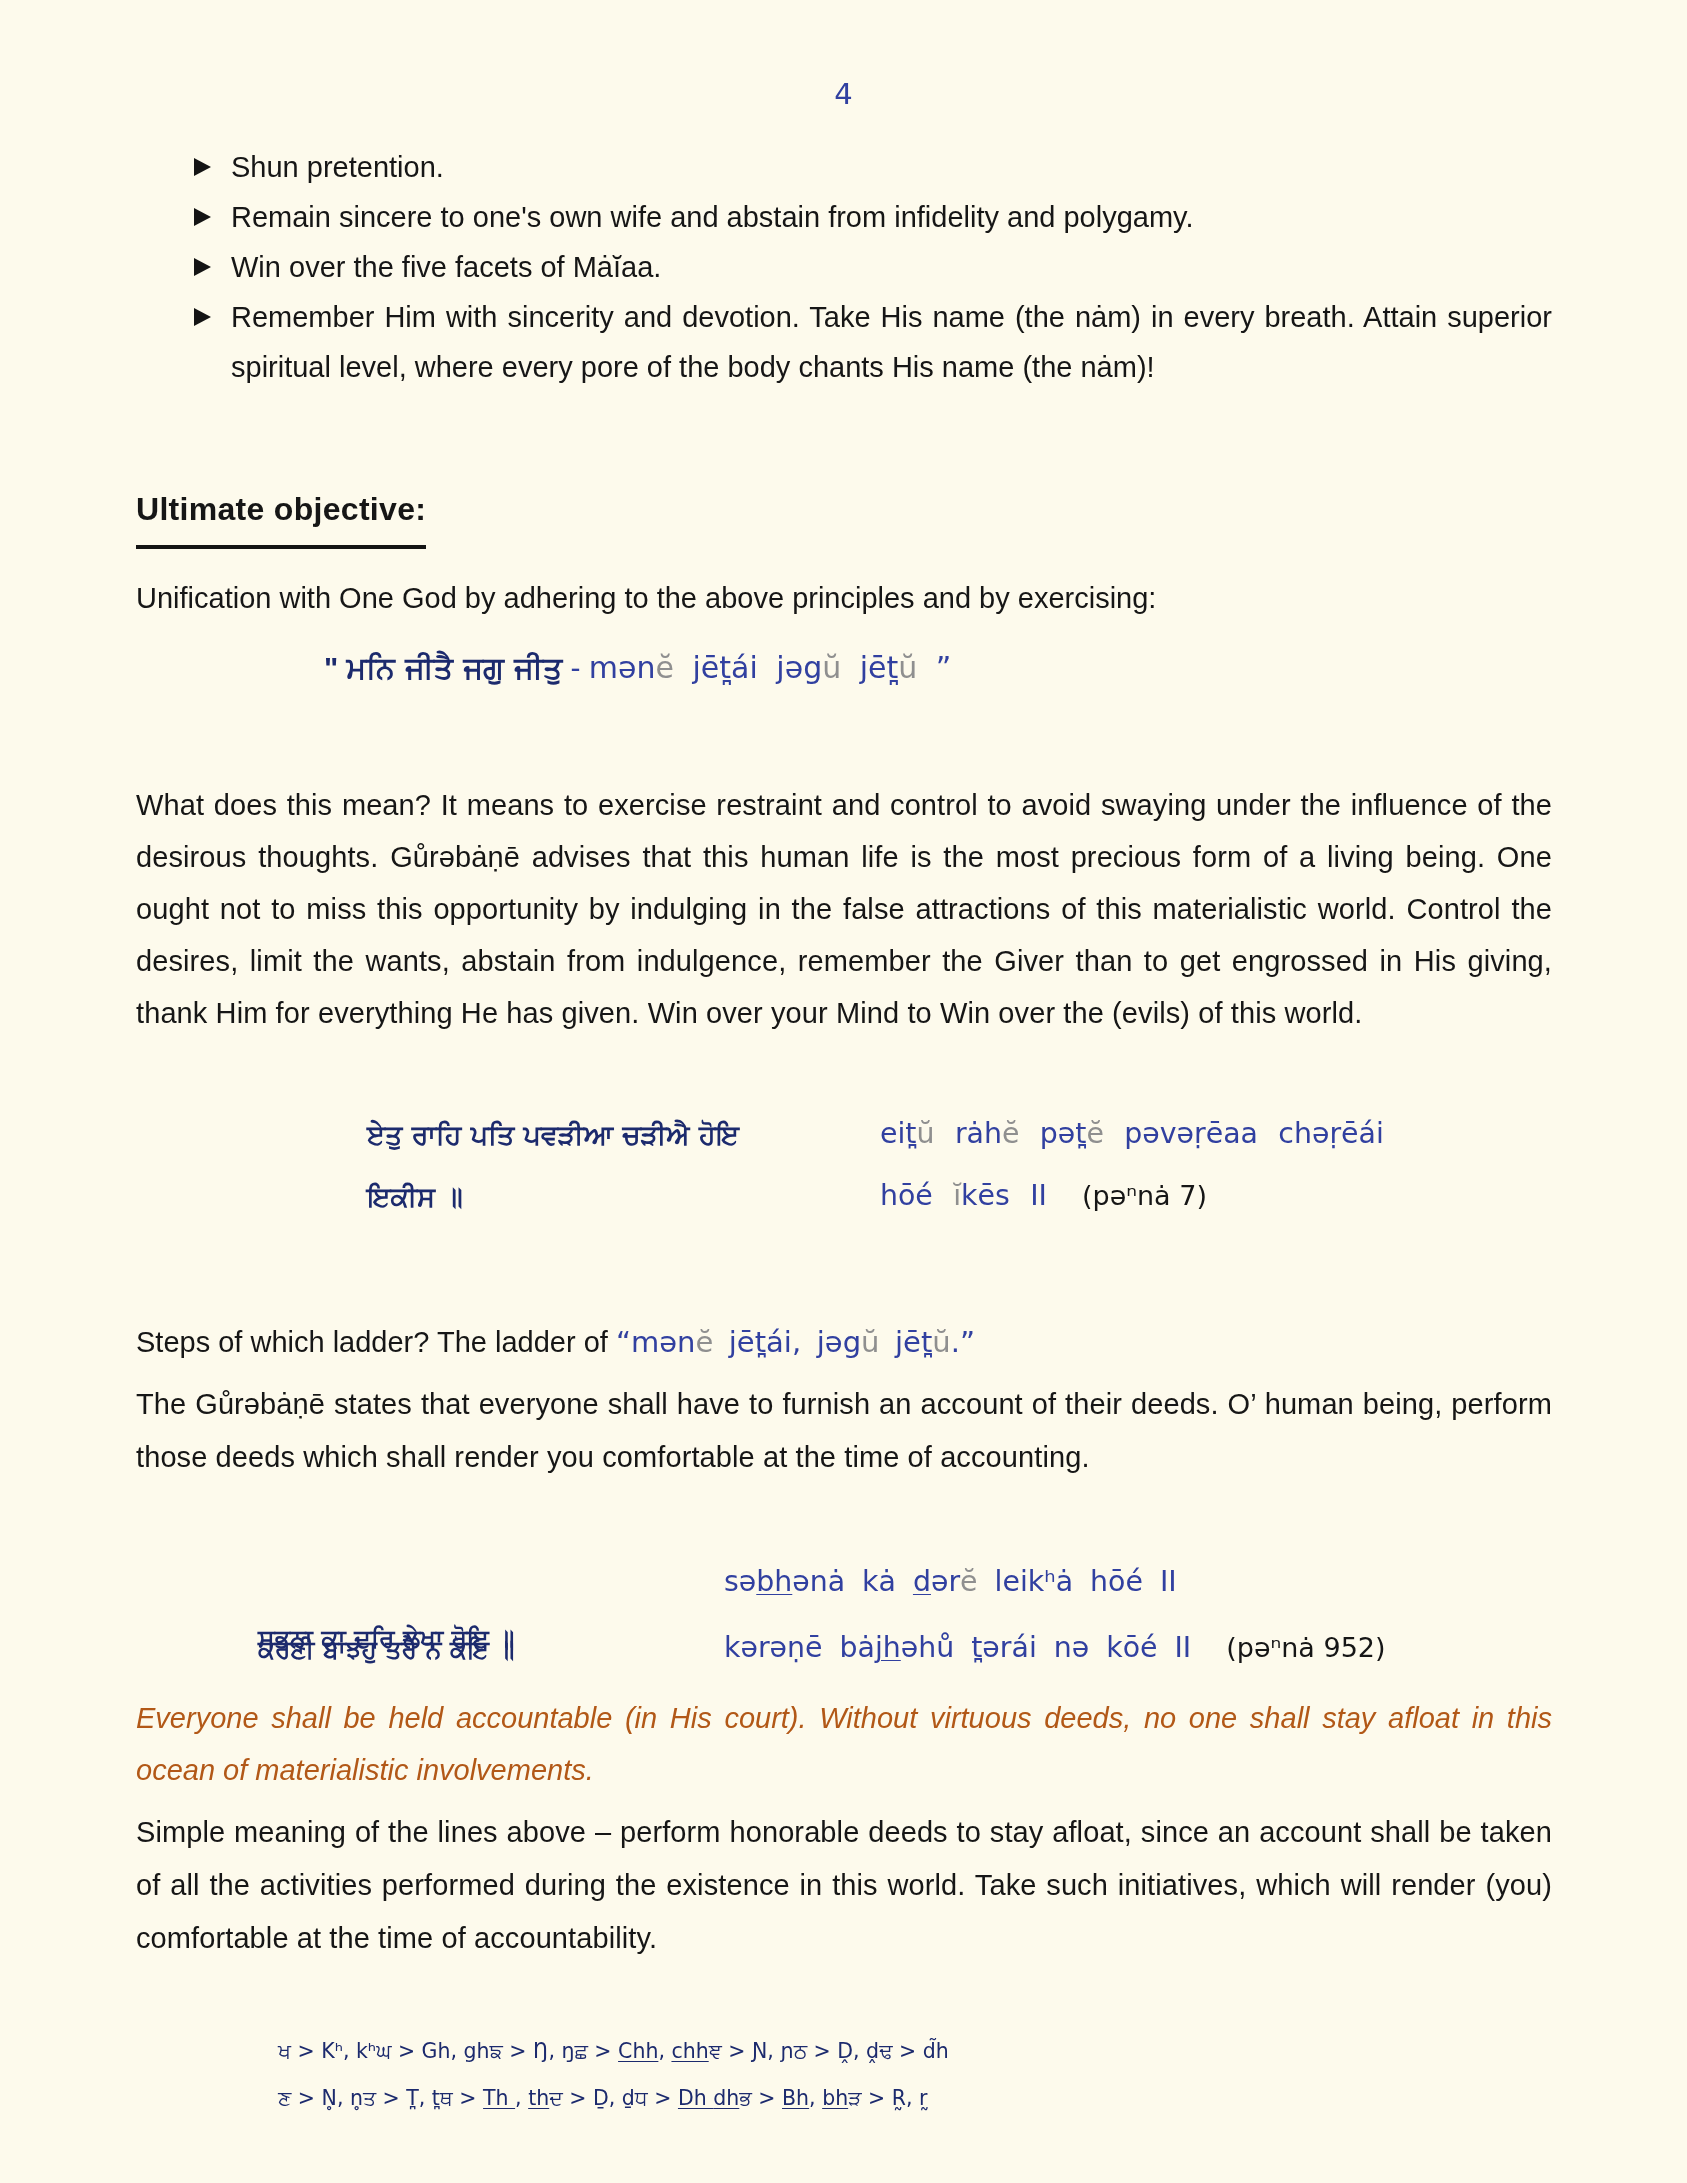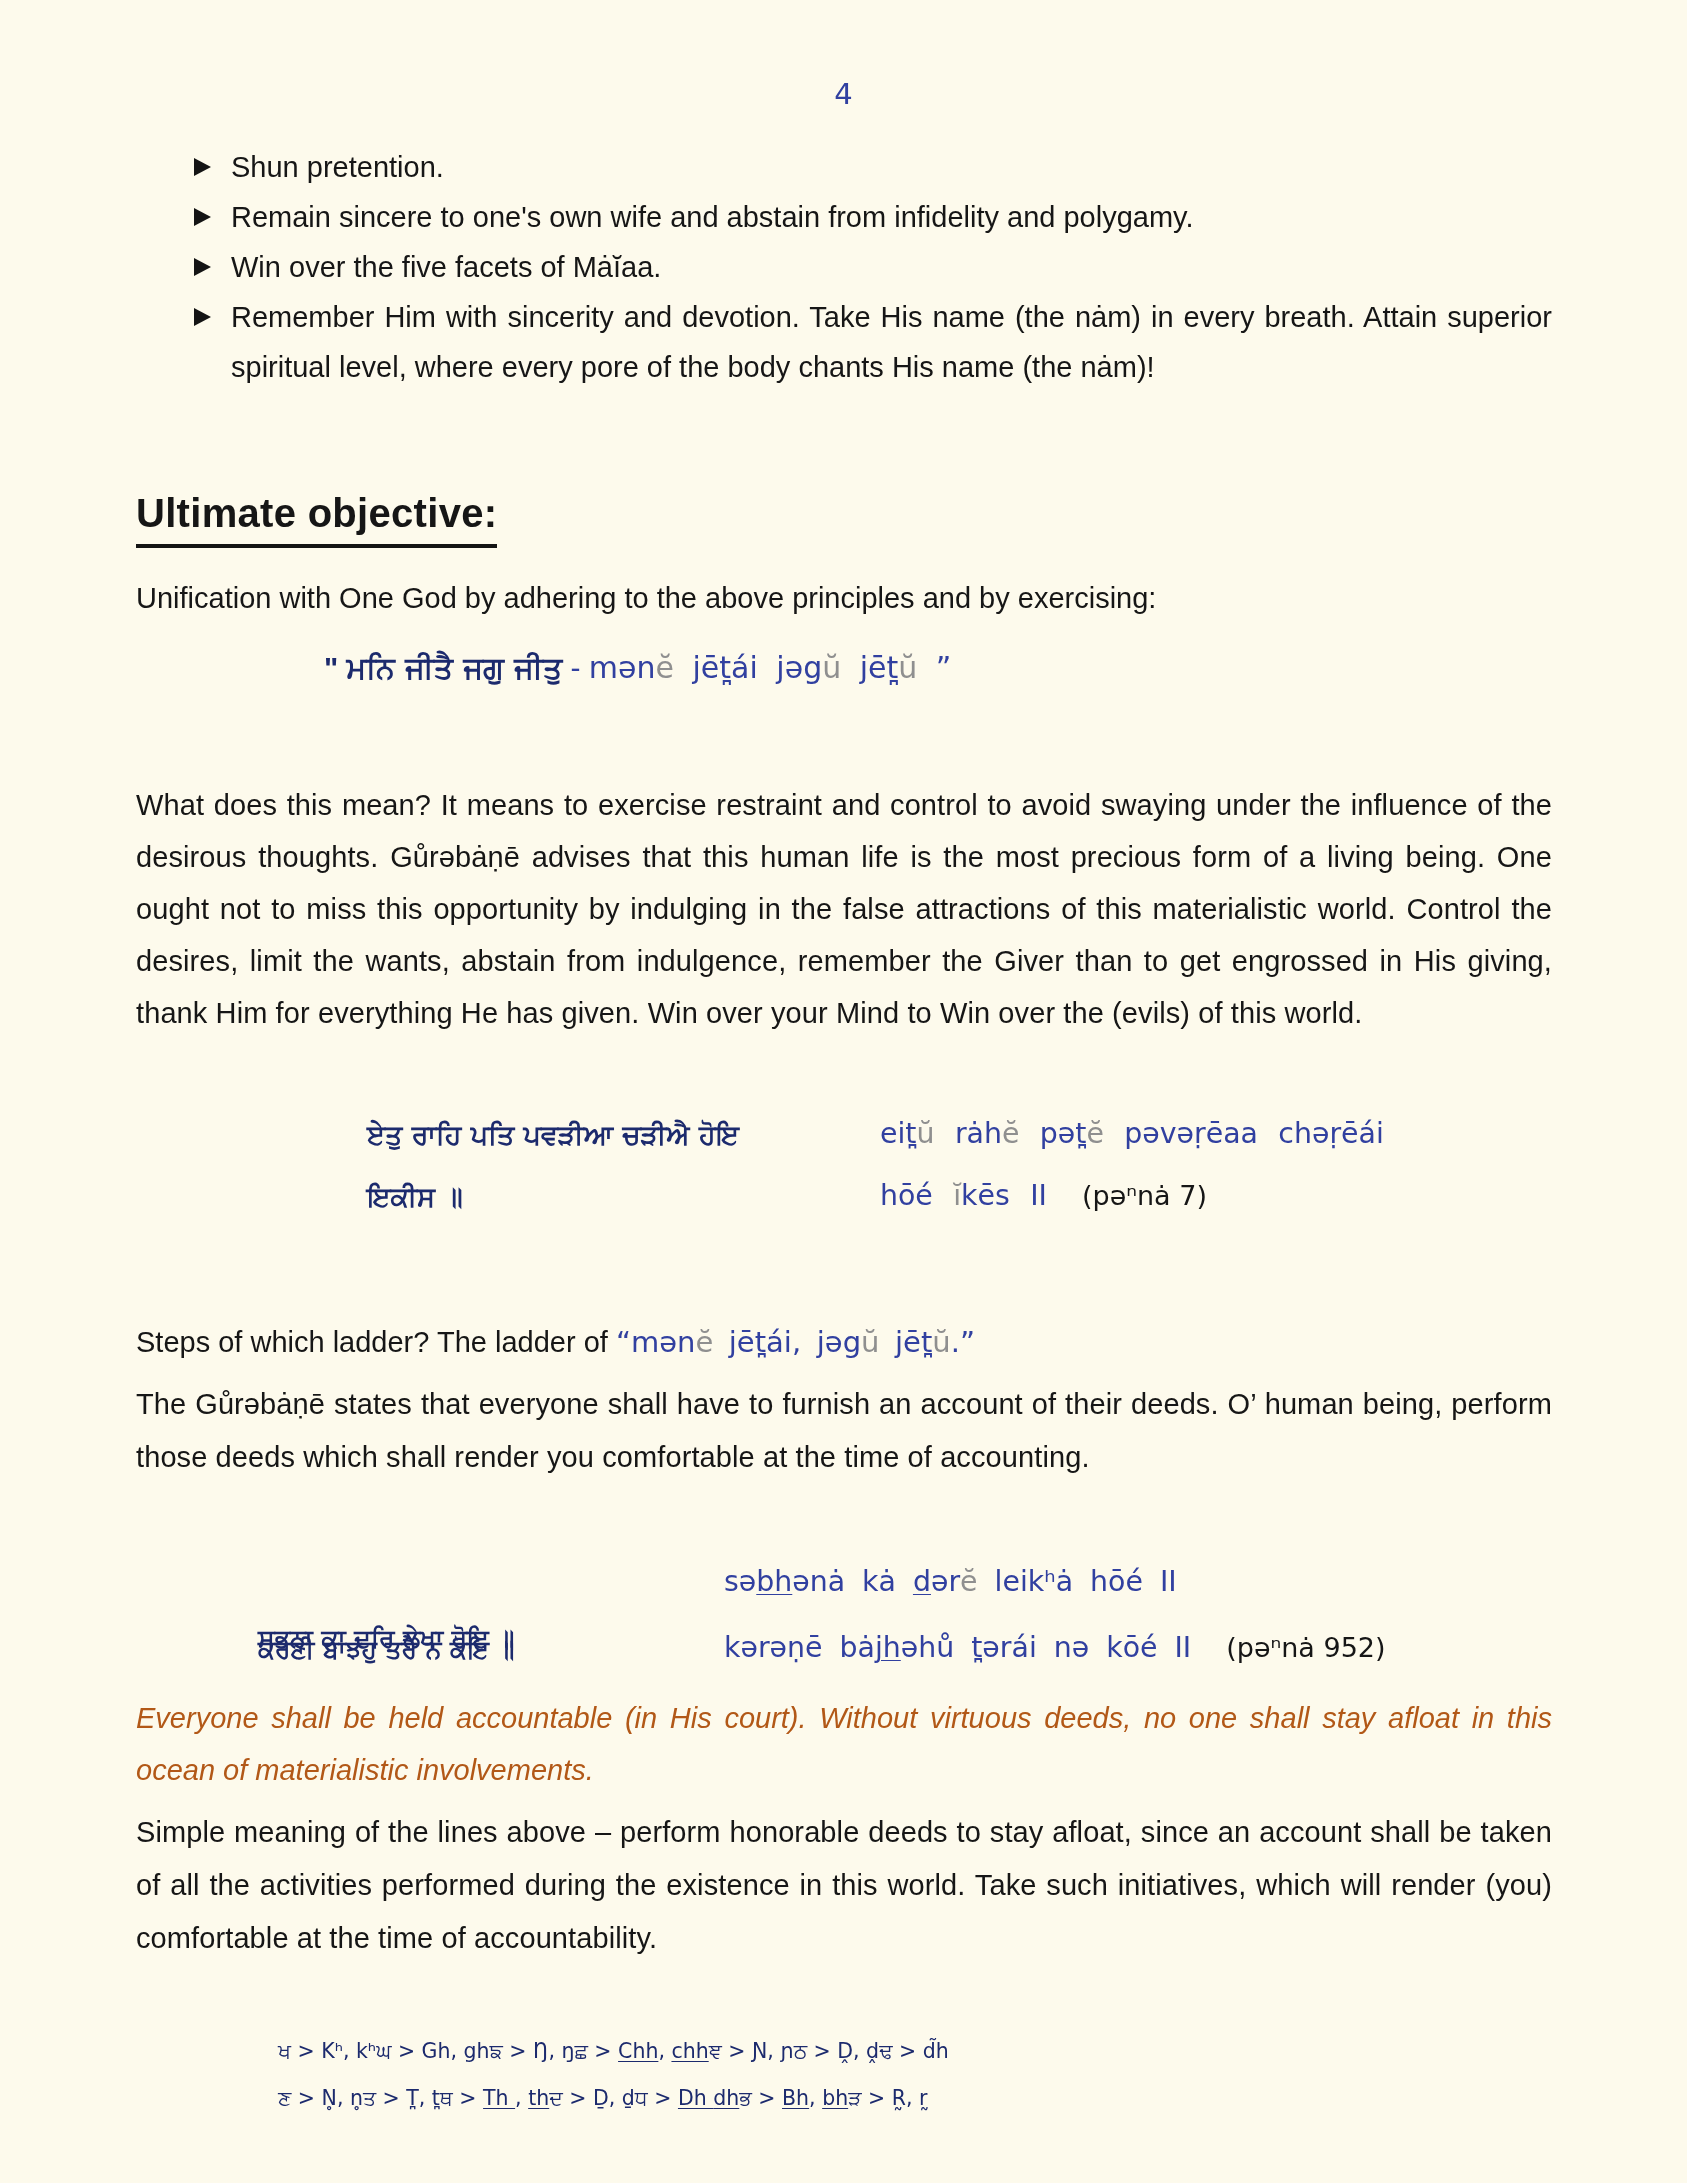--- a/index.html
+++ b/index.html
@@ -16,22 +16,22 @@
   .abs{position:absolute;}
   .page-num{top:77px; left:0; width:1687px; text-align:center;
     font-size:29px; color:var(--blue); font-family:"DejaVu Sans",sans-serif;}
   
   .bullets{top:142px; left:190px; width:1362px; font-size:29px; line-height:50px;}
   .bullet-item{position:relative; padding-left:41px; text-align:justify;}
   .bullet-item::before{content:""; position:absolute; left:4px; top:16px;
     width:0; height:0; border-left:17px solid #141414;
     border-top:9.3px solid transparent; border-bottom:9.3px solid transparent;}
   
-  .heading{top:491px; left:136px; font-size:40px; font-weight:bold;
-    letter-spacing:0.3px; border-bottom:4.6px solid #141414; padding-bottom:8px;}
+  .heading{top:491px; left:136px; font-size:32px; font-weight:bold;
+    letter-spacing:0.3px; border-bottom:4.6px solid #141414; padding-bottom:17px;}
   .intro{top:582px; left:136px; width:1416px; font-size:29px;}
   
   .quote1{top:650px; left:324px; white-space:nowrap;}
   .q-open{font-size:30px; color:var(--navy); font-weight:bold;}
   .q-gurmukhi{font-size:30px; color:var(--navy); font-weight:bold;
     font-family:"DejaVu Sans",sans-serif;}
   .q-dash{font-size:30px; color:var(--blue);}
   .translit{color:var(--blue); font-family:"DejaVu Sans","Liberation Sans",sans-serif;}
   .q-translit{font-size:30px; word-spacing:.30em;}
   .g{color:var(--gray);}

